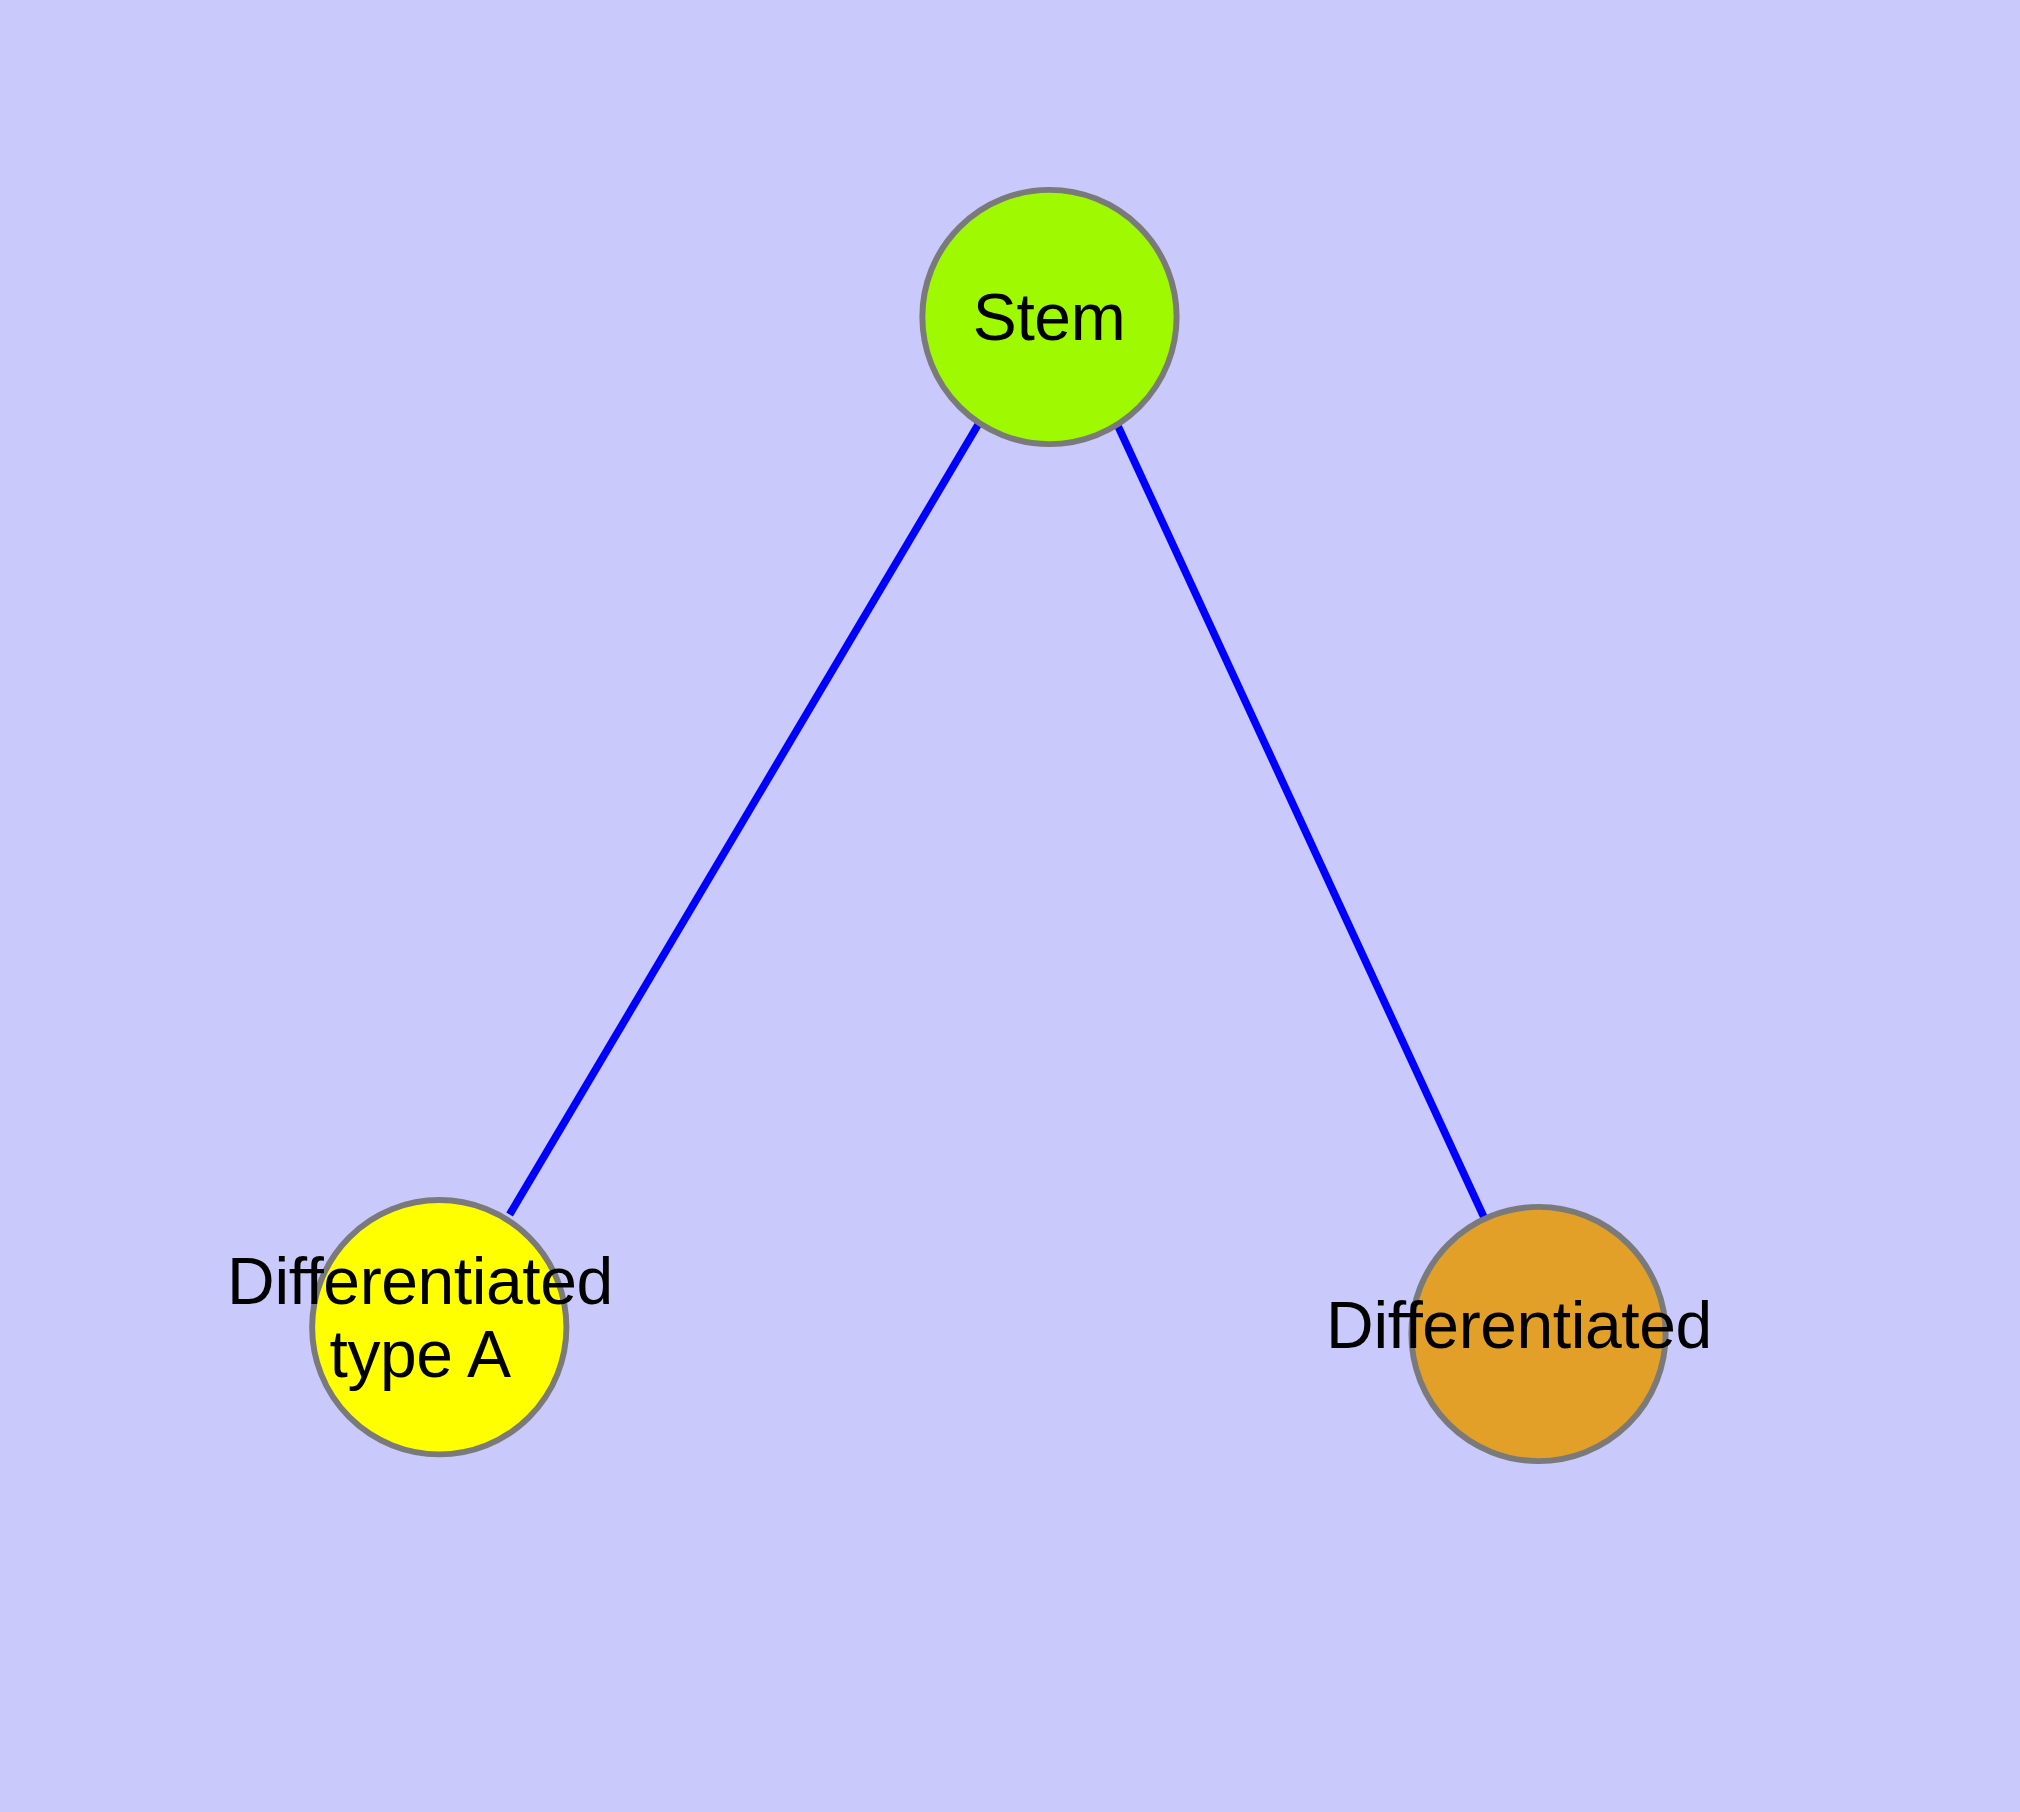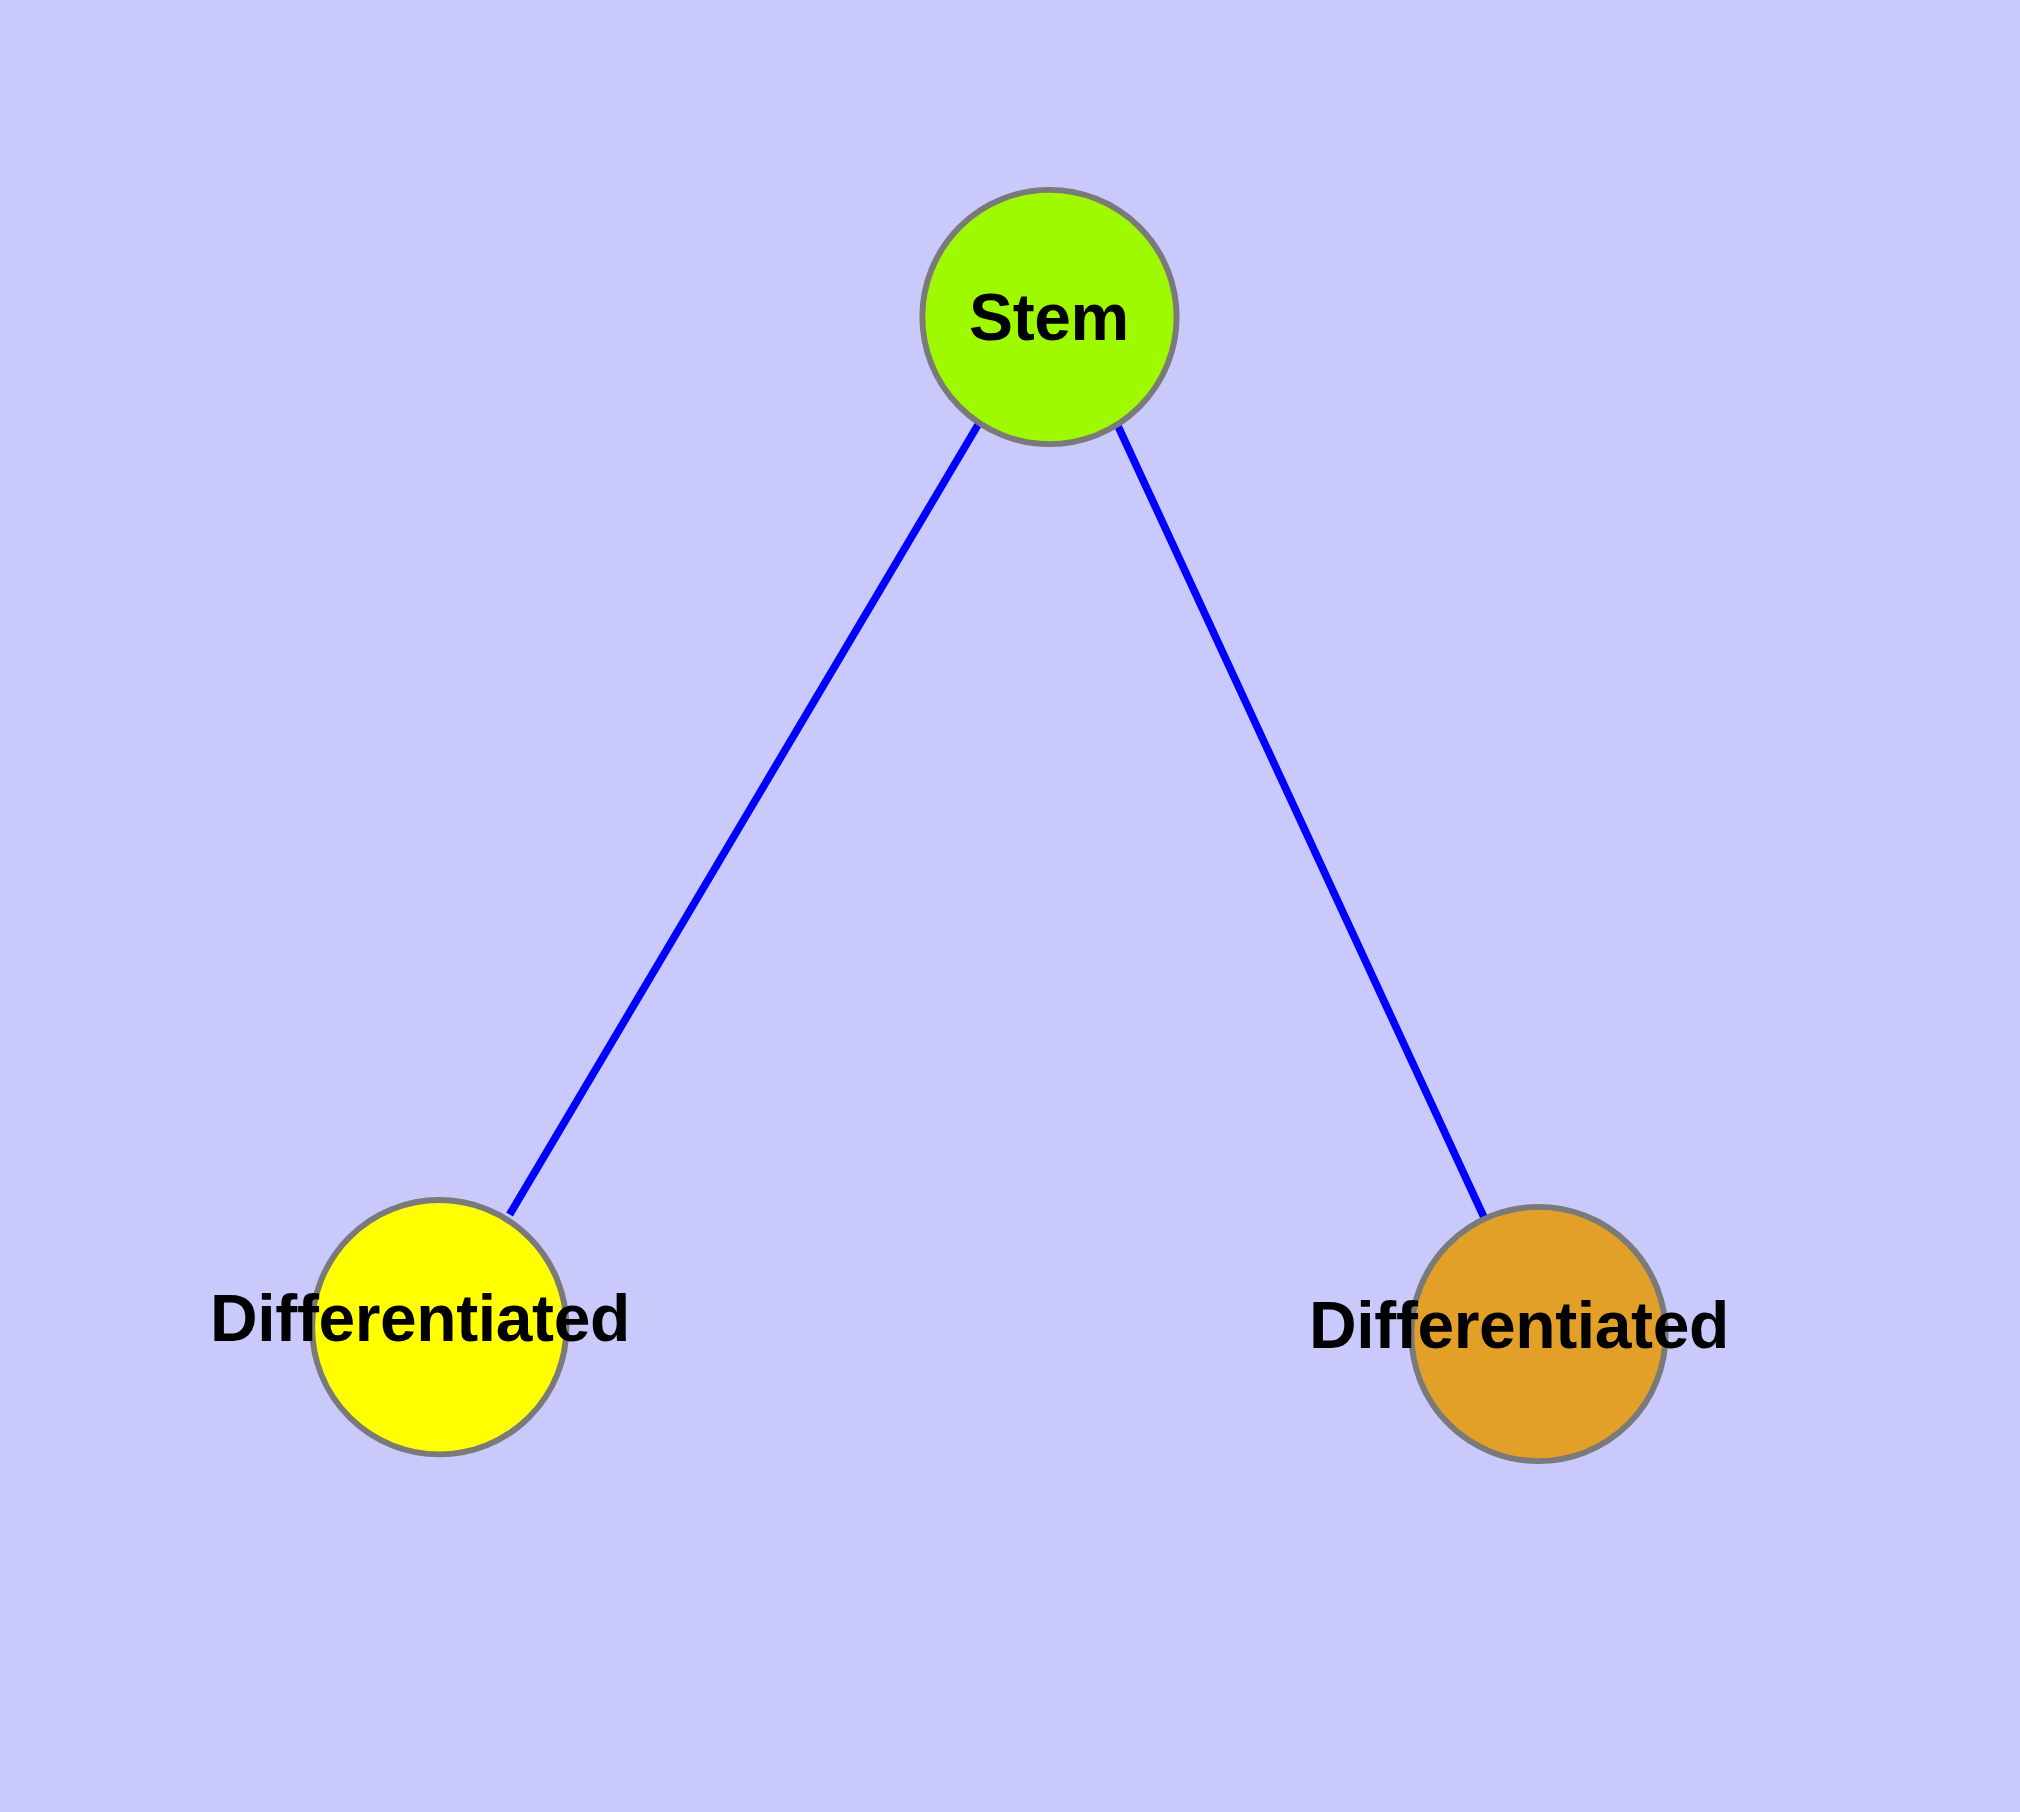--- a/index.html
+++ b/index.html
@@ -19,21 +19,21 @@
     position: absolute;
     left: 0;
     top: 0;
     width: 2021px;
     height: 1812px;
   }
   .node-label {
     position: absolute;
     text-align: center;
     color: #000000;
-    font-weight: bold;
+    font-weight: normal;
     font-family: "Liberation Sans", "DejaVu Sans", sans-serif;
     white-space: nowrap;
     line-height: 1.10;
     pointer-events: none;
     letter-spacing: -0.4px;
   }
   .label-stem {
     font-size: 66px;
     left: 1049px;
     top: 317px;
@@ -74,20 +74,21 @@
     </g>
 
   </svg>
 
   <div class="node-label label-stem">
     <span class="label-line">Stem</span>
   </div>
 
   <div class="node-label label-a">
     <span class="label-line">Differentiated</span>
+    <span class="label-line">type A</span>
   </div>
 
   <div class="node-label label-b">
     <span class="label-line">Differentiated</span>
   </div>
 
 </div>
 
 
 </body></html>

